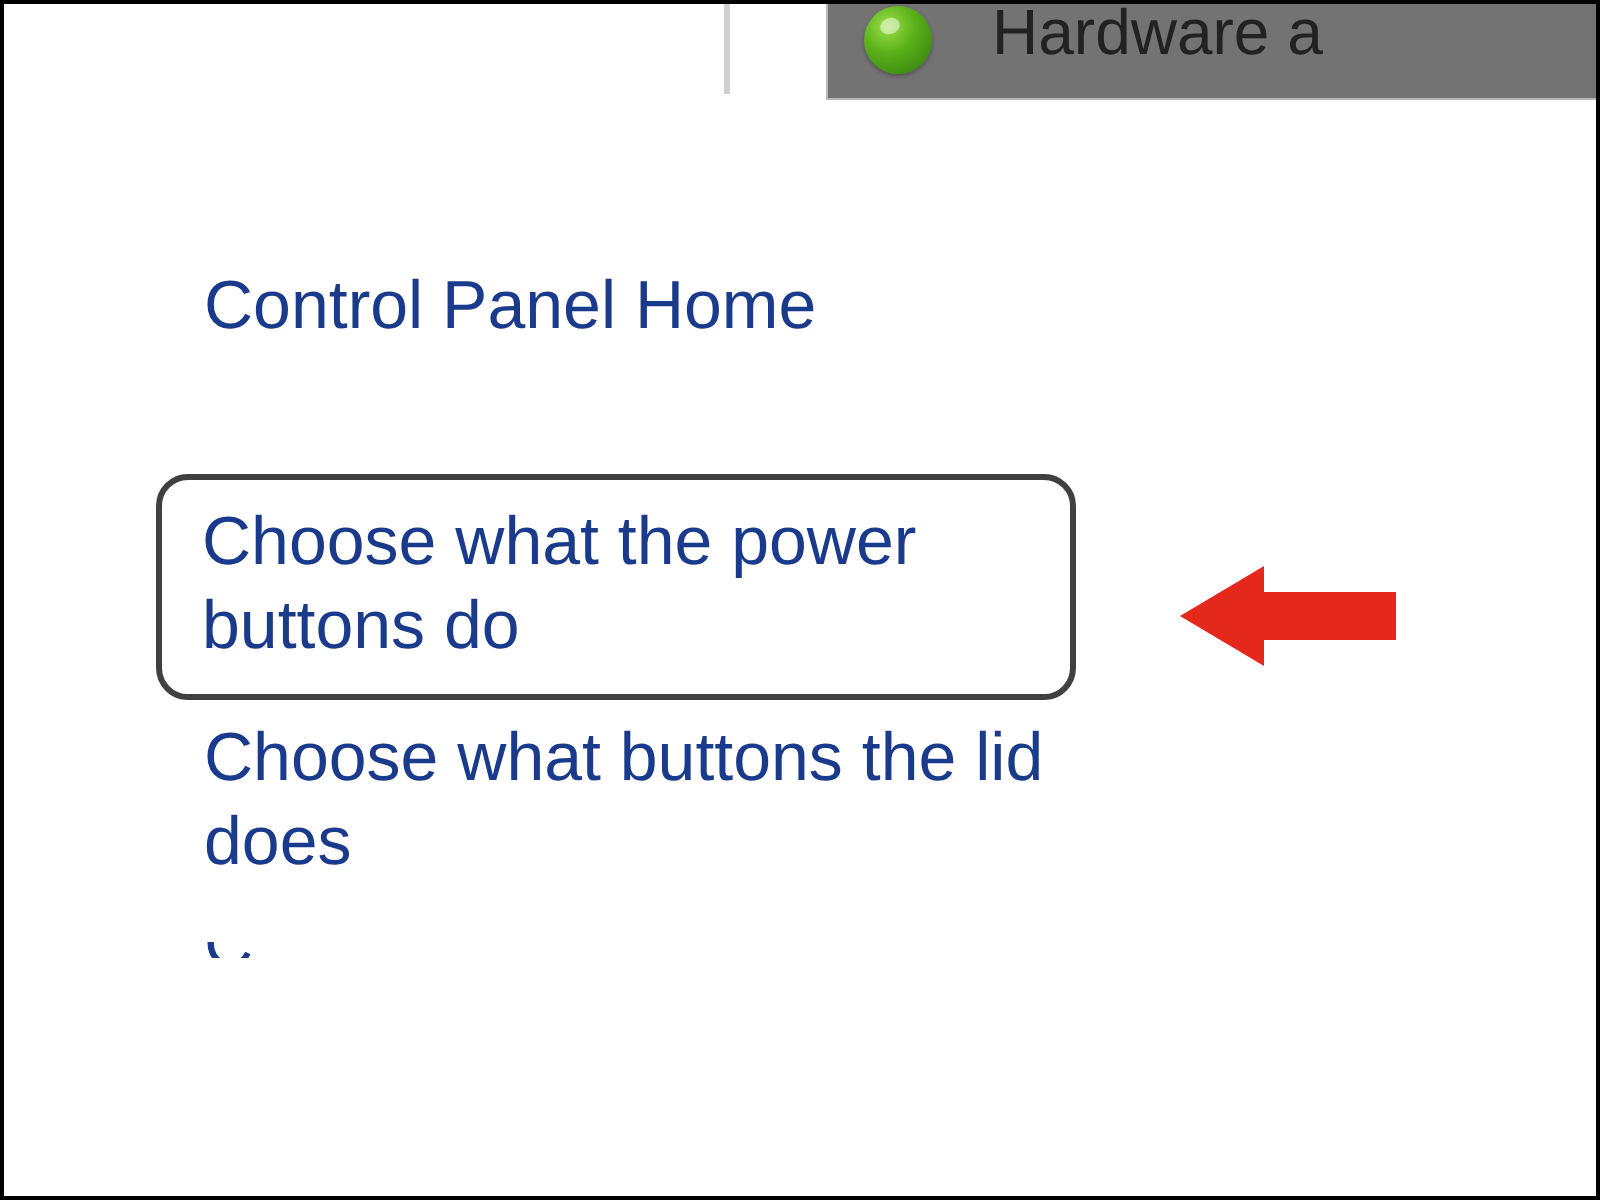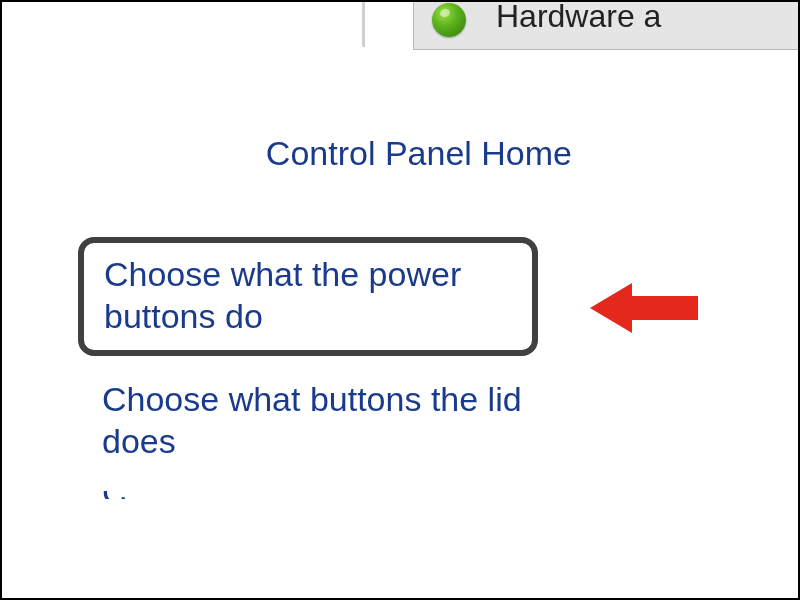--- a/index.html
+++ b/index.html
@@ -25,21 +25,21 @@
       background: #d0d0d0;
     }
     .top-box {
       position: absolute;
       top: 0;
       right: 0;
       width: 385px;
       height: 48px;
       border-left: 1px solid #b8b8b8;
       border-bottom: 1px solid #b8b8b8;
-      background: #e5e5e5;
+      background: #737373;
       padding-left: 18px;
       display: flex;
       align-items: center;
       gap: 30px;
     }
     .hardware-icon {
       width: 34px;
       height: 34px;
       border-radius: 50%;
       background: radial-gradient(circle at 35% 30%, #9de04a 0%, #5cb21a 40%, #2e7a0a 100%);
@@ -74,28 +74,27 @@
       color: #1a3b8b;
       font-size: 34px;
       line-height: 1.25;
       display: block;
       cursor: pointer;
       margin-bottom: 28px;
       font-weight: 400;
     }
     .link.home {
       margin-bottom: 62px;
-      text-align: right;
     }
     .highlight-box {
-      border: 6px solid #404040;
+      border: 3px solid #404040;
       border-radius: 16px;
       padding: 10px 20px 12px 20px;
       margin-left: -24px;
-      margin-bottom: 22px;
+      margin-bottom: 8px;
       width: 460px;
     }
     .highlight-box .link {
       margin-bottom: 0;
     }
     .arrow {
       position: absolute;
       top: 276px;
       left: 588px;
     }

